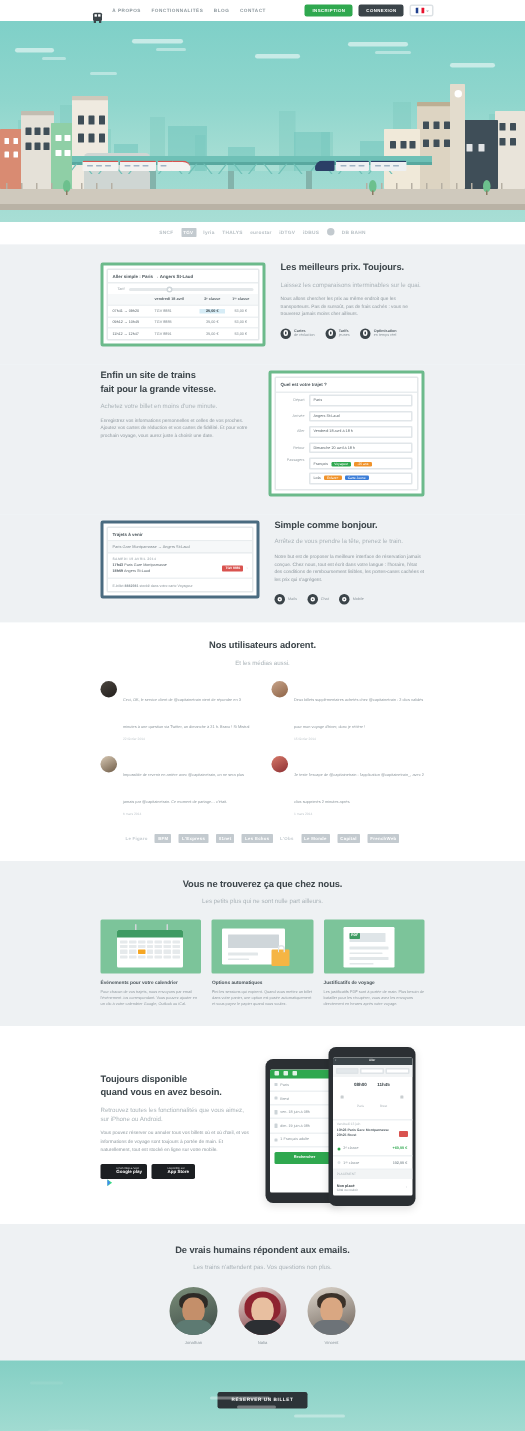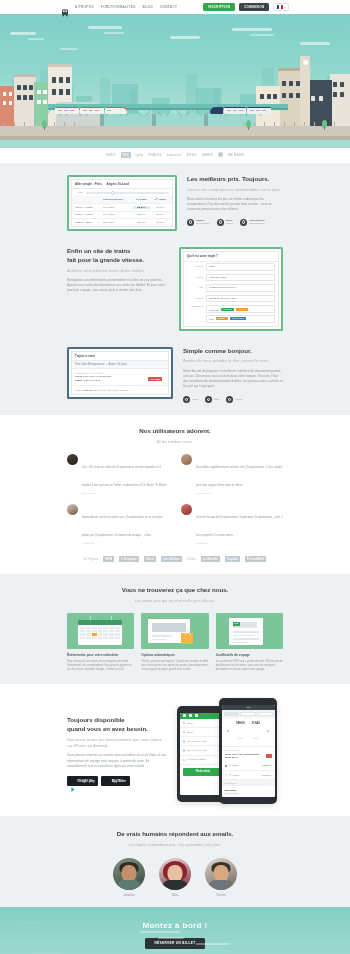--- a/index.html
+++ b/index.html
@@ -918,17 +918,16 @@
     </div>
   </div>
 
   <div class="cta">
     <span class="cta-cloud" style="left:140px;top:24px;width:40px;"></span>
     <span class="cta-cloud" style="left:158px;top:30px;width:26px;"></span>
     <span class="cta-cloud" style="left:196px;top:36px;width:34px;"></span>
     <span class="cta-cloud" style="left:32px;top:46px;width:28px;opacity:.25;"></span>
     
     <span class="cta-cloud" style="left:20px;top:14px;width:22px;opacity:.2;"></span>
-    <h2>Montez à bord !</h2>
     <span class="cta-btn">RÉSERVER UN BILLET</span>
   </div>
 
 </div>
 
 </body></html>

